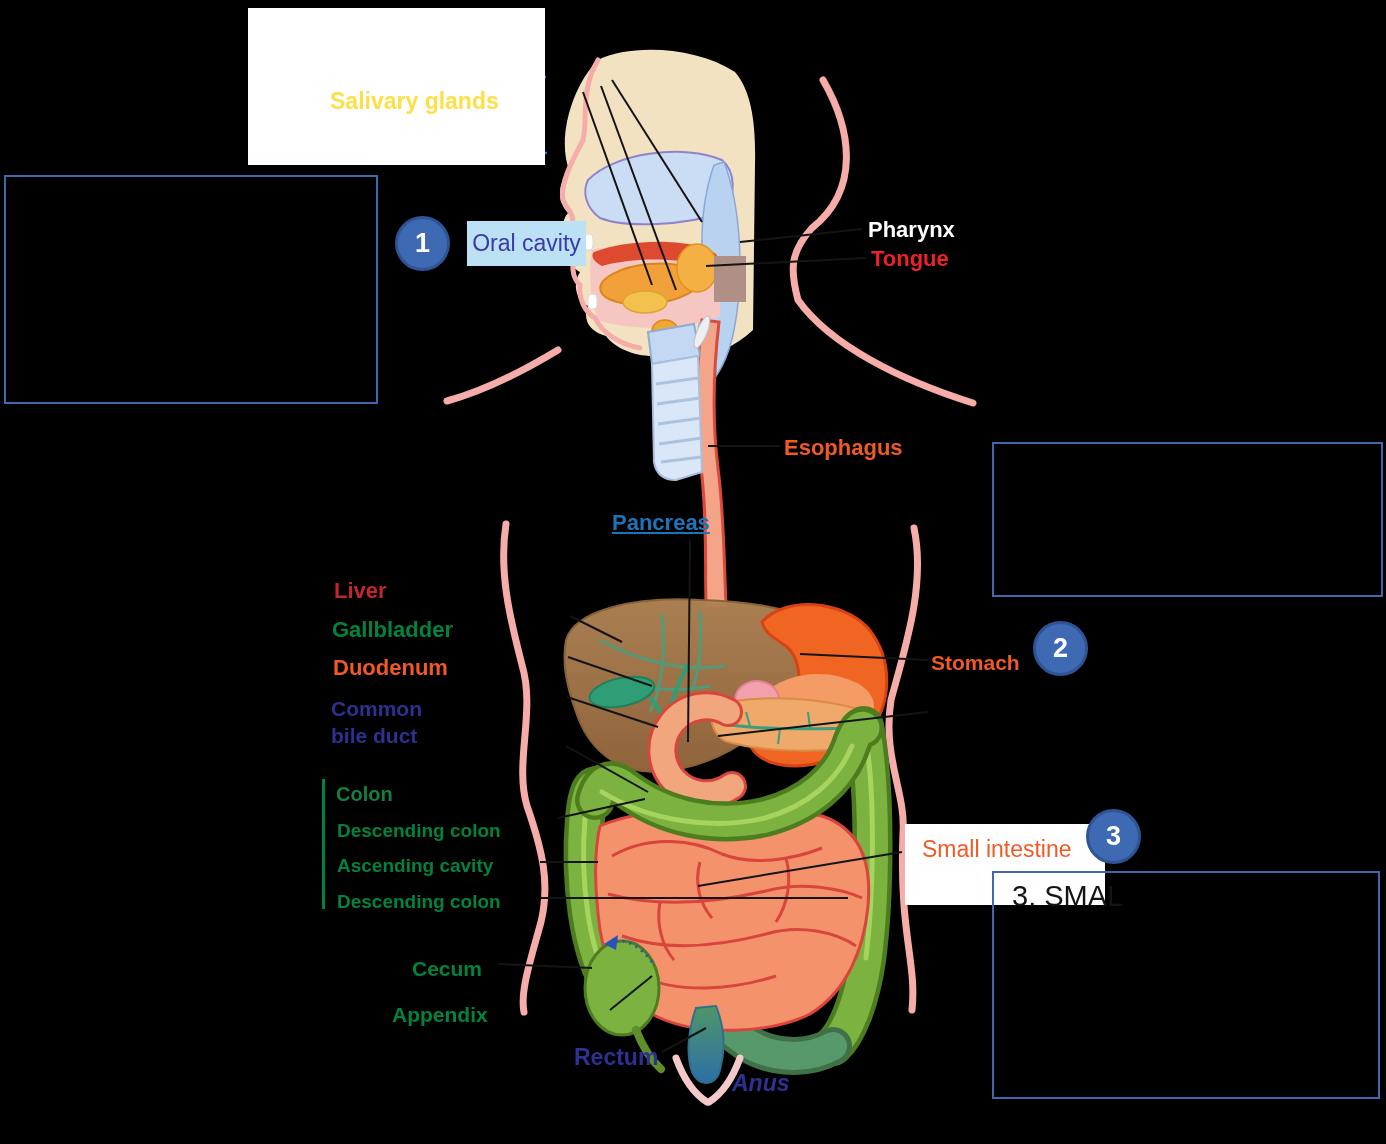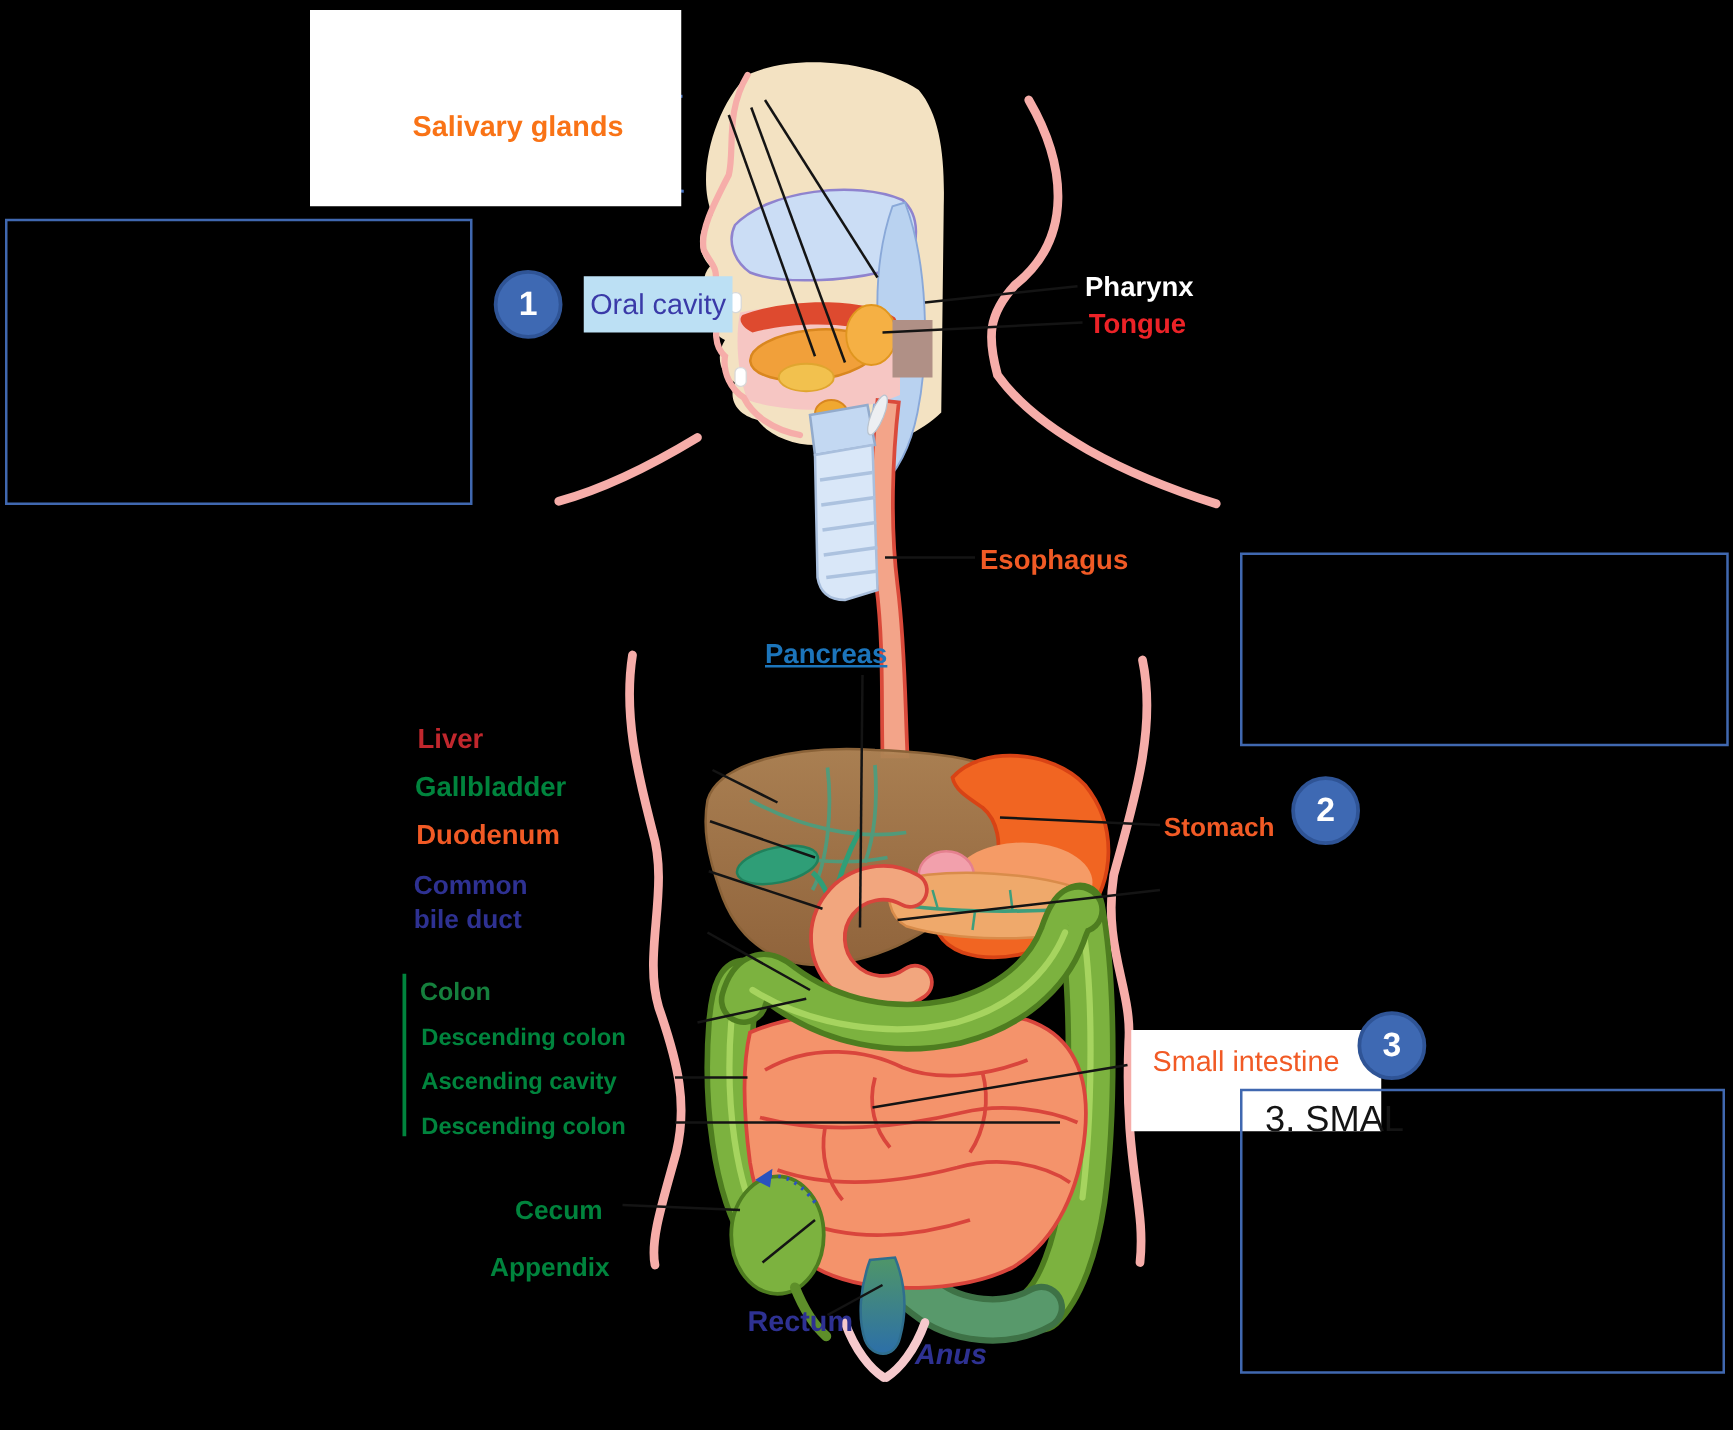--- a/index.html
+++ b/index.html
@@ -3,21 +3,21 @@
 <meta charset="utf-8">
 <style>
   html,body{margin:0;padding:0;background:#000;}
   #stage{position:relative;width:1386px;height:1144px;background:#000;overflow:hidden;
          font-family:"Liberation Sans",sans-serif;}
   #stage *{box-sizing:border-box;}
   svg{position:absolute;left:0;top:0;}
 
   .whitebox{position:absolute;background:#fff;}
   #salivary-box{left:248px;top:8px;width:297px;height:157px;}
-  #salivary-label{position:absolute;left:330px;top:88px;font-size:23px;font-weight:600;color:#f97316;}
+  #salivary-label{position:absolute;left:330px;top:88px;font-size:23px;font-weight:600;color:#fde047;}
   #si-whitebox{left:905px;top:824px;width:200px;height:81px;}
   #small-intestine-label{position:absolute;left:922px;top:836px;font-size:23px;font-weight:400;}
 
   .bluebox{position:absolute;border:2.5px solid #4068B0;background:transparent;}
   #left-empty-box{left:4px;top:175px;width:374px;height:229px;}
   #right-empty-box{left:992px;top:442px;width:391px;height:155px;}
   #answer-box{left:992px;top:871px;width:388px;height:228px;}
   #answer-text{position:absolute;left:1012px;top:880px;font-size:29px;color:#141414;}
 
   .marker{position:absolute;width:55px;height:55px;border-radius:50%;background:#3E69B3;
@@ -244,16 +244,16 @@
   <div class="lbl" id="lbl-duodenum" style="color: rgb(241, 90, 37);">Duodenum</div>
   <div class="lbl" id="lbl-cbd" style="color: rgb(46, 49, 146);">Common
 bile duct</div>
   <div id="colon-bracket"></div>
   <div class="lbl" id="lbl-colon" style="color: #15803d;">Colon</div>
   <div class="lbl" id="lbl-transverse" style="color: rgb(0, 132, 61);">Descending colon</div>
   <div class="lbl" id="lbl-ascending" style="color: rgb(0, 132, 61);">Ascending cavity</div>
   <div class="lbl" id="lbl-descending" style="color: rgb(0, 132, 61);">Descending colon</div>
   <div class="lbl" id="lbl-cecum" style="color: rgb(0, 132, 61);">Cecum</div>
   <div class="lbl" id="lbl-appendix" style="color: rgb(0, 132, 61);">Appendix</div>
-  <div class="lbl" id="lbl-rectum" style="color: rgb(46, 49, 146); margin-left: 24px;">Rectum</div>
+  <div class="lbl" id="lbl-rectum" style="color: rgb(46, 49, 146);">Rectum</div>
   <div class="lbl" id="lbl-anus" style="color: rgb(46, 49, 146);">Anus</div>
   <div class="lbl" id="lbl-stomach" style="color: rgb(241, 90, 37);">Stomach</div>
 </div>
 
 </body></html>

